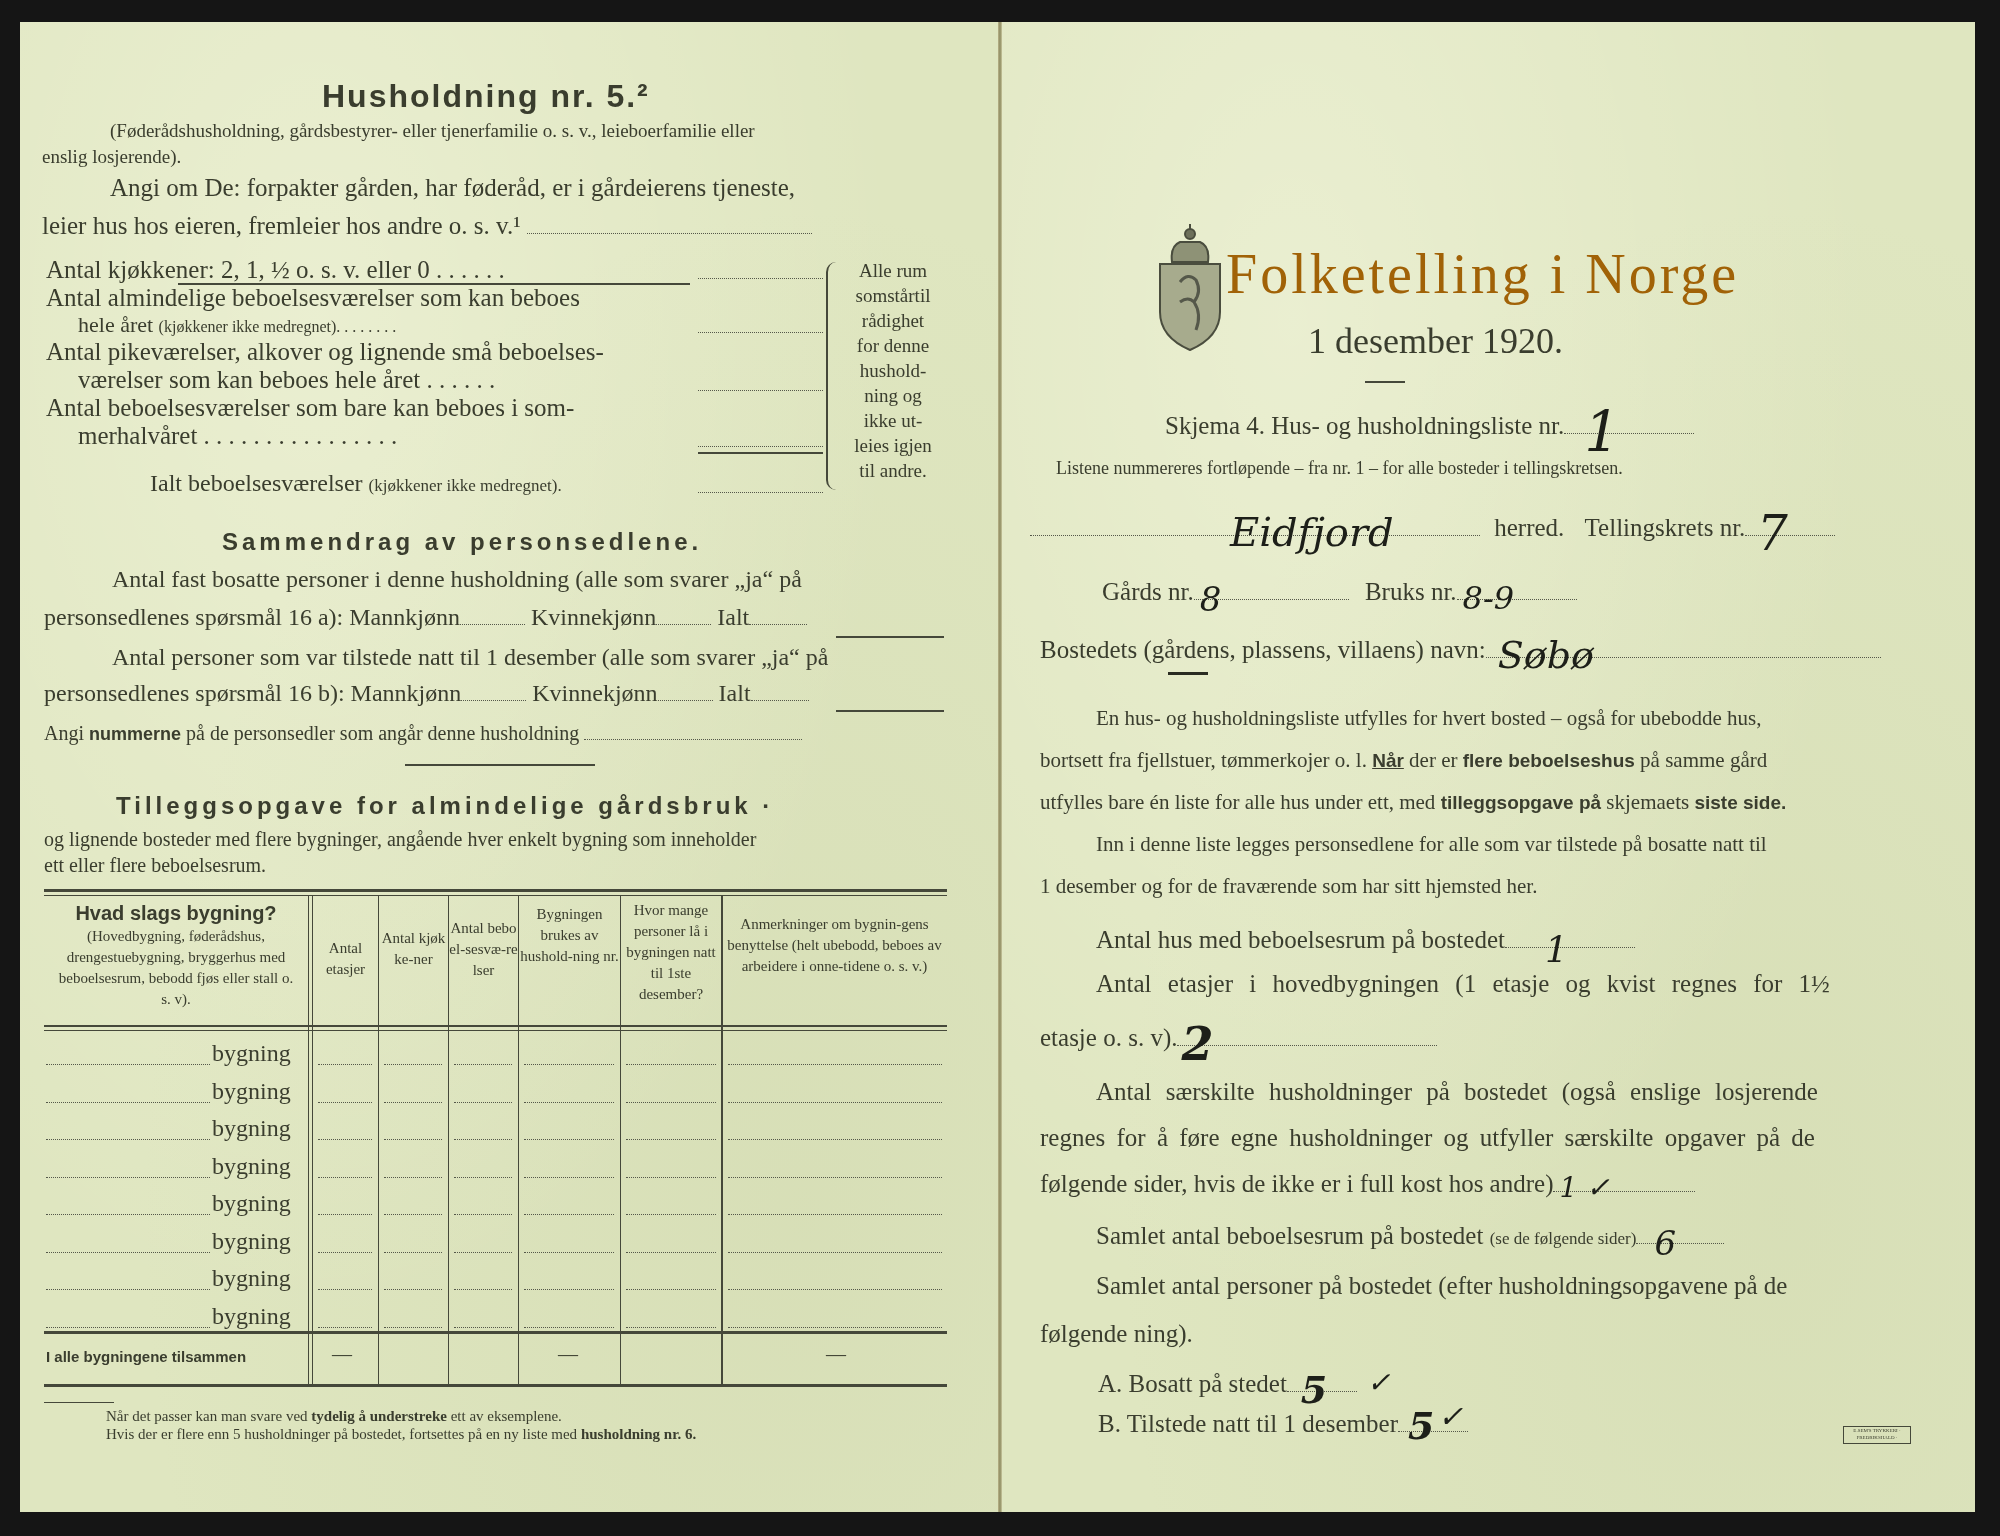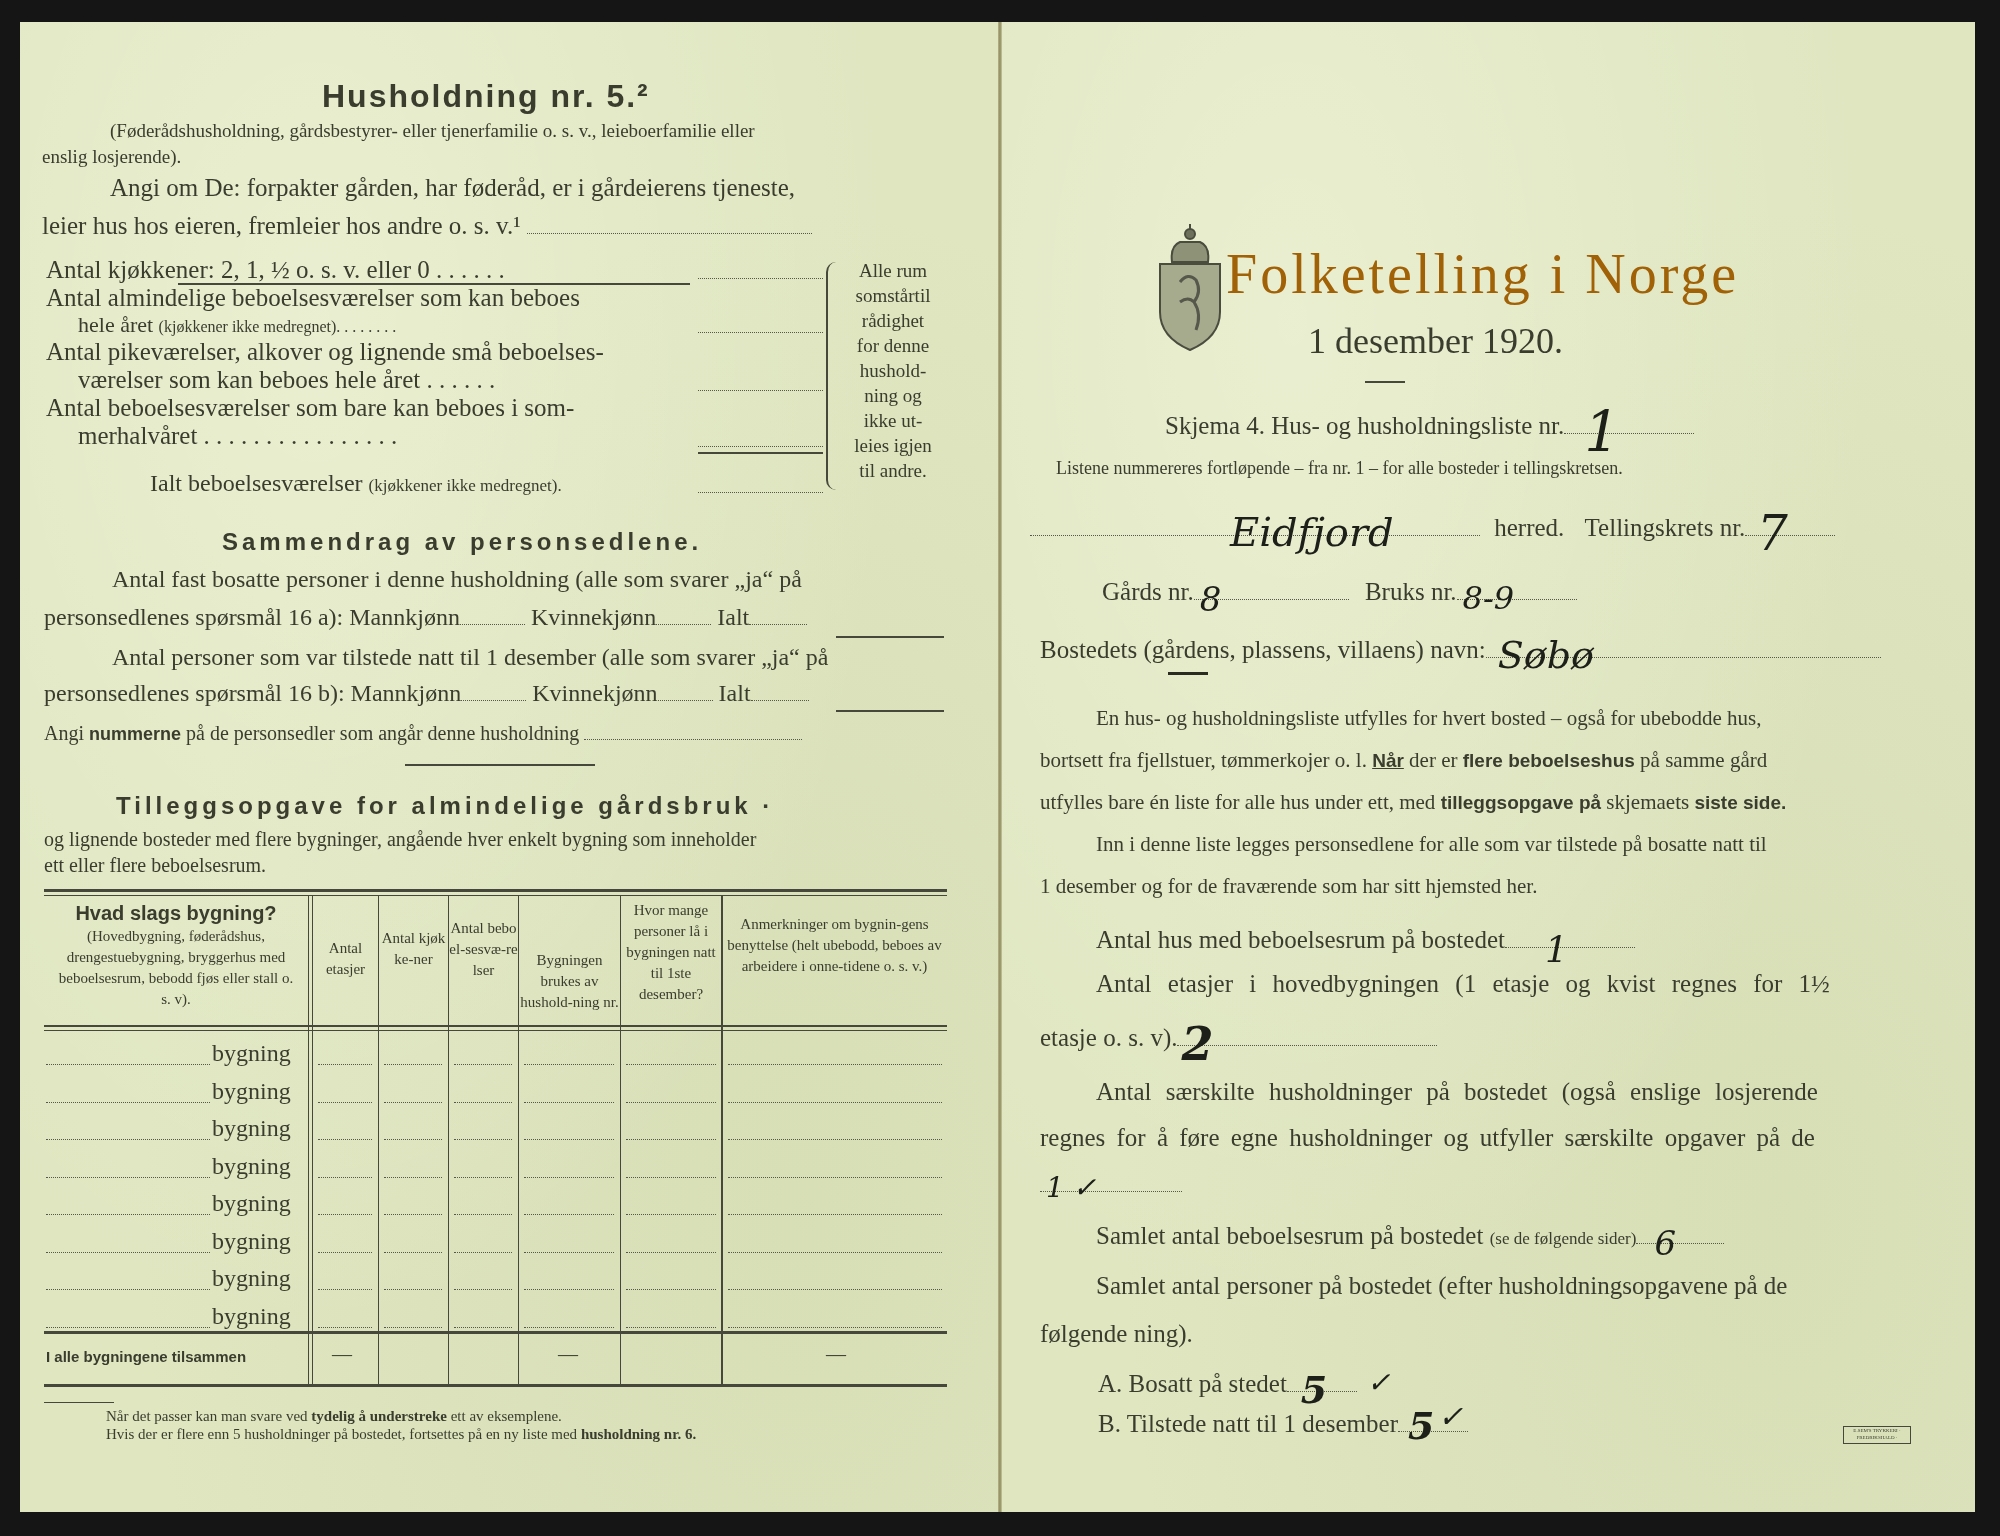--- a/index.html
+++ b/index.html
@@ -122,21 +122,21 @@
 <div class="tbl-line" style="left:620px;top:896px;width:1px;height:488px;"></div>
 <div class="tbl-line" style="left:721px;top:896px;width:2px;height:488px;"></div>
 
 <div class="hdr-cell" style="left:44px;top:900px;width:264px;">
   <div style="font-family:'Liberation Sans',sans-serif;font-weight:bold;font-size:20px;line-height:26px;">Hvad slags bygning?</div>
   <div style="padding:0 10px;">(Hovedbygning, føderådshus, drengestuebygning, bryggerhus med beboelsesrum, bebodd fjøs eller stall o. s. v).</div>
 </div>
 <div class="hdr-cell" style="left:313px;top:938px;width:65px;">Antal etasjer</div>
 <div class="hdr-cell" style="left:379px;top:928px;width:69px;word-break:break-all;">Antal kjøkke-ner</div>
 <div class="hdr-cell" style="left:449px;top:918px;width:69px;word-break:break-all;">Antal beboel-sesvæ-relser</div>
-<div class="hdr-cell" style="left:519px;top:950px;width:101px;">Bygningen brukes av hushold-ning nr.</div>
+<div class="hdr-cell" style="left:519px;top:904px;width:101px;">Bygningen brukes av hushold-ning nr.</div>
 <div class="hdr-cell" style="left:621px;top:900px;width:100px;">Hvor mange personer lå i bygningen natt til 1ste desember?</div>
 <div class="hdr-cell" style="left:727px;top:914px;width:215px;">Anmerkninger om bygnin-gens benyttelse (helt ubebodd, beboes av arbeidere i onne-tidene o. s. v.)</div>
 
 <div id="table-rows">
     <div>
       <div class="cell-dash" style="left: 46px; top: 1064px; width: 164px;"></div>
       <div class="row-label" style="left: 212px; top: 1040px;">bygning</div>
       <div class="cell-dash" style="left: 318px; top: 1064px; width: 54px;"></div>
       <div class="cell-dash" style="left: 384px; top: 1064px; width: 58px;"></div>
       <div class="cell-dash" style="left: 454px; top: 1064px; width: 58px;"></div>
@@ -302,21 +302,21 @@
 </div>
 <div class="abs" style="left:1096px;top:970px;font-size:25px;word-spacing:10px;">Antal etasjer i hovedbygningen (1 etasje og kvist regnes for 1½</div>
 <div class="abs" style="left:1040px;top:1024px;font-size:25px;">
   <span>etasje o. s. v).</span><span class="dots" style="width:260px;position:relative;">
     <span class="hand" style="position:absolute;left:4px;top:-28px;font-size:46px;font-weight:bold;">2</span>
   </span>
 </div>
 <div class="abs" style="left:1096px;top:1078px;font-size:25px;word-spacing:8px;">Antal særskilte husholdninger på bostedet (også enslige losjerende</div>
 <div class="abs" style="left:1040px;top:1124px;font-size:25px;word-spacing:5px;">regnes for å føre egne husholdninger og utfyller særskilte opgaver på de</div>
 <div class="abs" style="left:1040px;top:1170px;font-size:25px;">
-  <span class="dots" style="width:142px;position:relative;">
+  <span>følgende sider, hvis de ikke er i full kost hos andre)</span><span class="dots" style="width:142px;position:relative;">
     <span class="hand" style="position:absolute;left:6px;top:-20px;font-size:28px;">1 ✓</span>
   </span>
 </div>
 <div class="abs" style="left:1096px;top:1222px;font-size:25px;">
   <span>Samlet antal beboelsesrum på bostedet</span>
   <span style="font-size:17px;">(se de følgende sider)</span><span class="dots" style="width:88px;position:relative;">
     <span class="hand" style="position:absolute;left:18px;top:-20px;font-size:34px;">6</span>
   </span>
 </div>
 <div class="abs" style="left:1096px;top:1272px;font-size:25px;">Samlet antal personer på bostedet (efter husholdningsopgavene på de</div>

